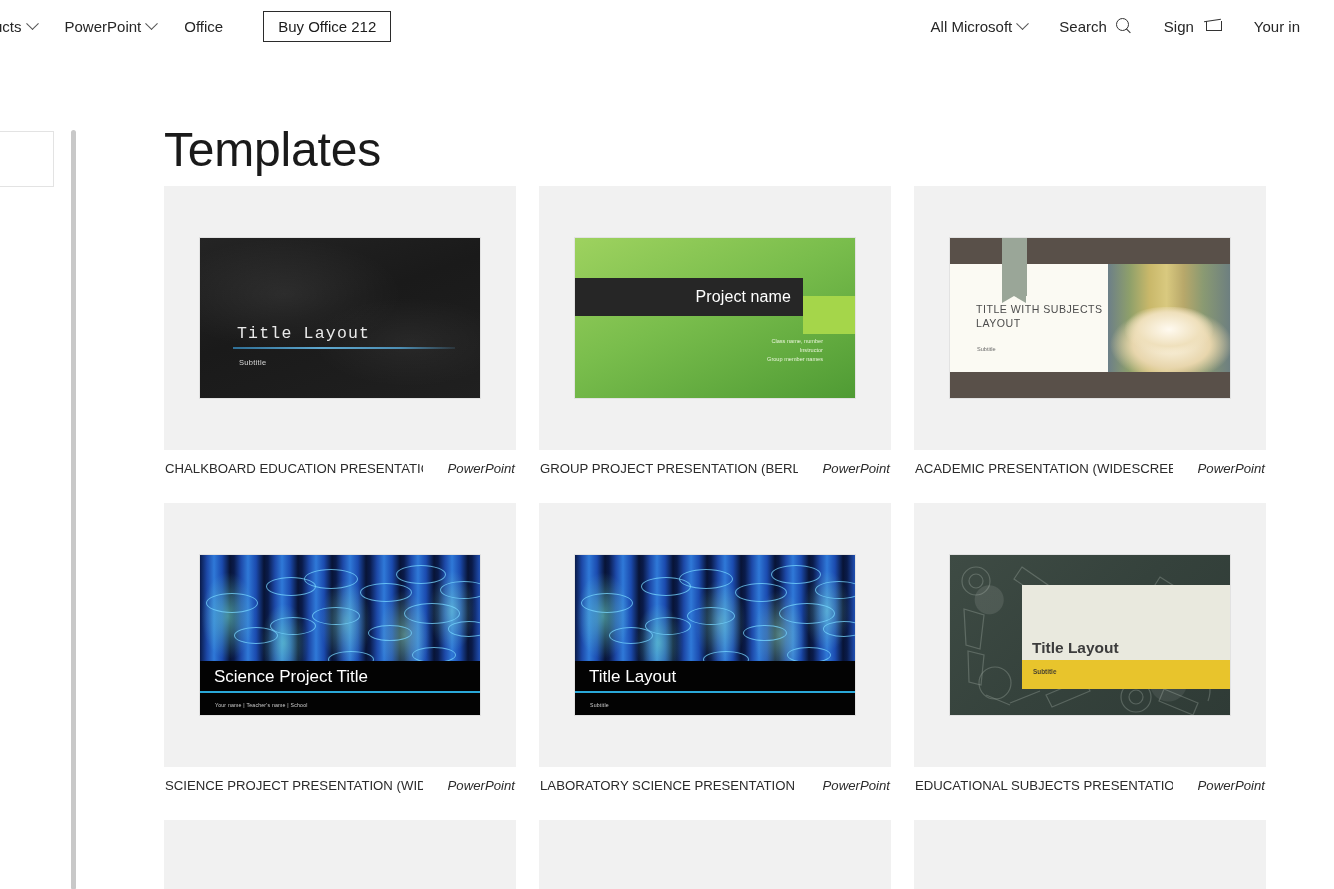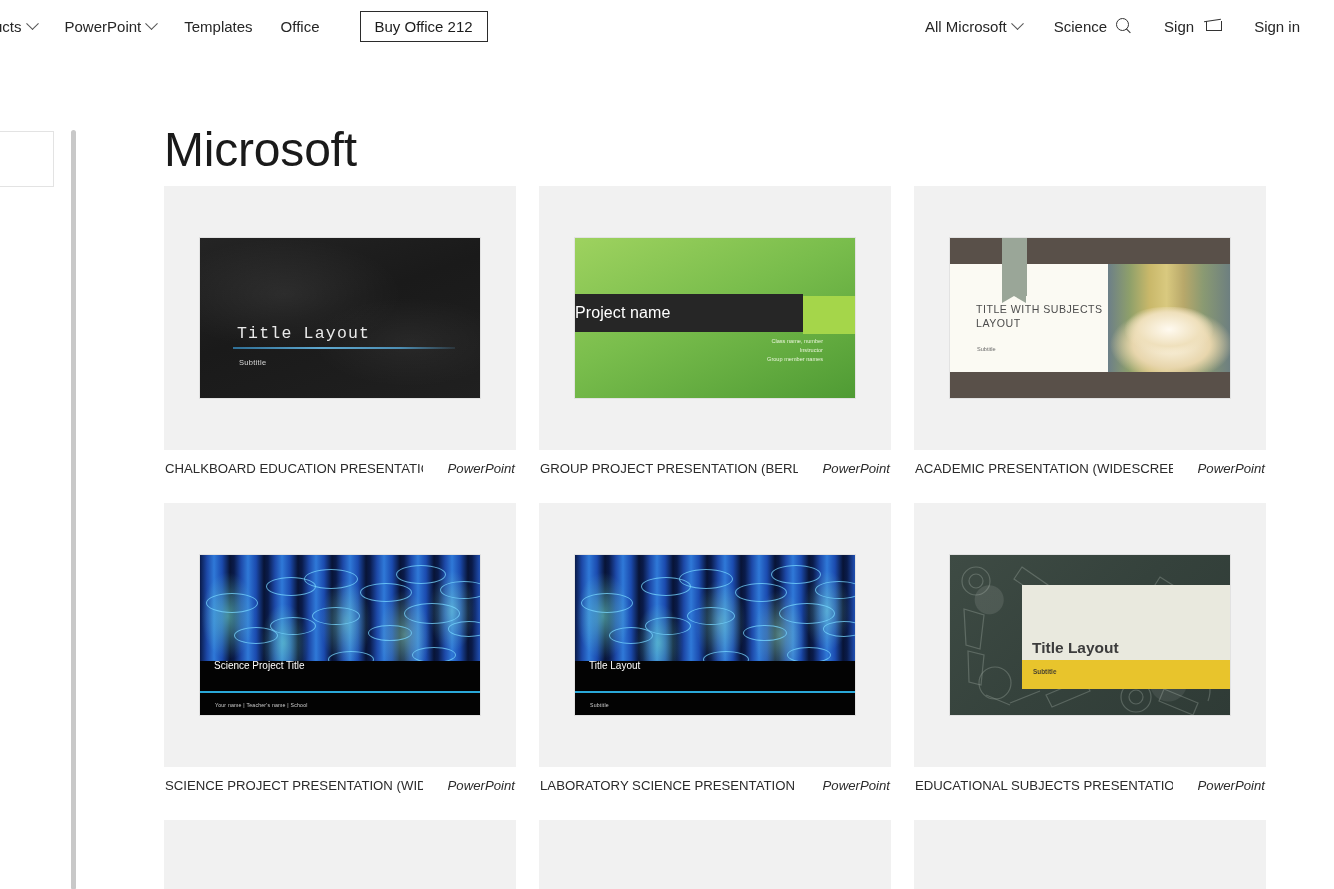--- a/index.html
+++ b/index.html
@@ -152,23 +152,23 @@
   }
   .s-chalk .cs {
     position: absolute; left: 39px; top: 120px;
     font-family: "Liberation Sans", sans-serif;
     font-size: 7.5px; color: #d6d6d6; letter-spacing: .3px;
   }
 
   
   .s-green { background: linear-gradient(155deg, #9ed25f 0%, #79bd4c 45%, #4f9b34 100%); }
   .s-green .gbar {
-    position: absolute; left: 0; top: 56px; width: 228px; height: 38px;
+    position: absolute; left: 0; top: 40px; width: 228px; height: 38px;
     background: #262626;
-    display: flex; align-items: center; 
+    display: flex; align-items: center; justify-content: flex-end;
   }
   .s-green .gbar span {
     font-size: 16px; color: #fff; padding-right: 12px; letter-spacing: .1px;
   }
   .s-green .gchip {
     position: absolute; left: 228px; top: 58px; width: 52px; height: 38px;
     background: #a5d64a;
   }
   .s-green .glines {
     position: absolute; right: 32px; top: 99px;
@@ -227,22 +227,22 @@
   .tube-rings i {
     position: absolute; display: block;
     border: 1.6px solid rgba(120,215,255,.75);
     border-radius: 50%;
   }
   .s-tube .tbar {
     position: absolute; left: 0; bottom: 0; width: 280px; height: 54px;
     background: #030303;
   }
   .s-tube .tt {
-    position: absolute; left: 14px; bottom: 44px;
-    font-size: 10px; color: #ffffff;
+    position: absolute; left: 14px; bottom: 28px;
+    font-size: 17px; color: #ffffff;
   }
   .s-tube .tline {
     position: absolute; left: 0; bottom: 22px; width: 280px; height: 1.6px;
     background: #2aa8d8;
   }
   .s-tube .ts {
     position: absolute; left: 15px; bottom: 7px;
     font-size: 5.2px; color: #cfcfcf; letter-spacing: .2px;
   }
 
@@ -279,51 +279,48 @@
   <div class="nav-left">
     <div class="nav-item first">
       <span>ucts</span>
       <span class="chev"></span>
     </div>
     <div class="nav-item">
       <span>PowerPoint</span>
       <span class="chev"></span>
     </div>
     <div class="nav-item">
-      <span>Templates</span>
-    </div>
-    <div class="nav-item">
       <span>Office</span>
     </div>
     <button class="buy-btn">Buy Office 212</button>
   </div>
 
   <div class="nav-right">
     <div class="nav-item">
       <span>All Microsoft</span>
       <span class="chev"></span>
     </div>
     <div class="nav-item">
-      <span>Science</span>
+      <span>Search</span>
       <span class="search-glass"></span>
     </div>
     <div class="nav-item">
       <span>Sign</span>
       <span class="cart-ico"></span>
     </div>
     <div class="nav-item">
-      <span>Sign in</span>
+      <span>Your in</span>
     </div>
   </div>
 </div>
 
 <div class="left-stub"></div>
 <div class="left-rail"></div>
 
-<h1 class="page-title">Microsoft</h1>
+<h1 class="page-title">Templates</h1>
 
 <div class="grid">
 
   <div class="card">
     <div class="tile">
       <div class="slide s-chalk">
         <div class="ct">Title Layout</div>
         <div class="cline"></div>
         <div class="cs">Subtitle</div>
       </div>

